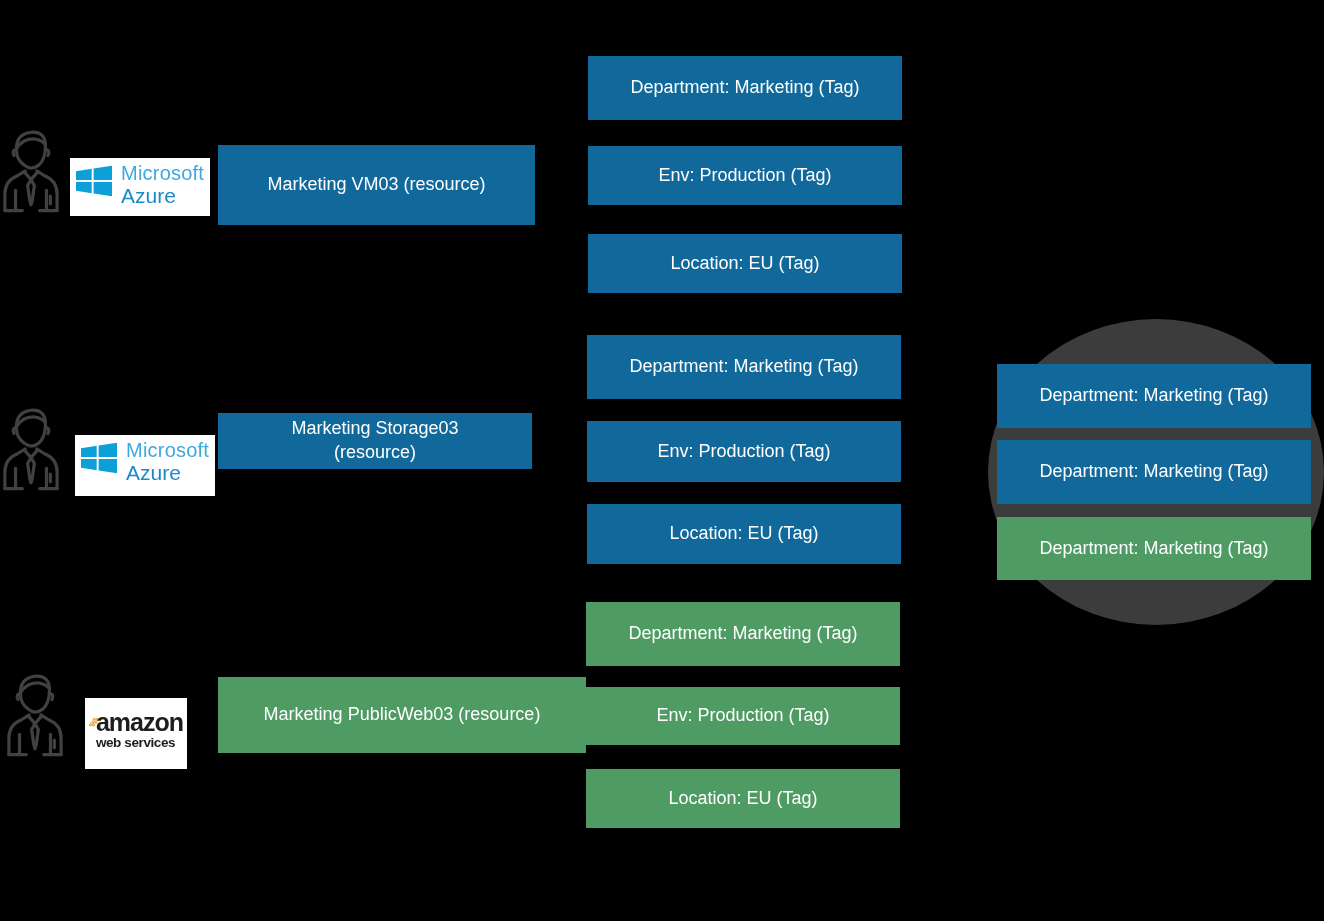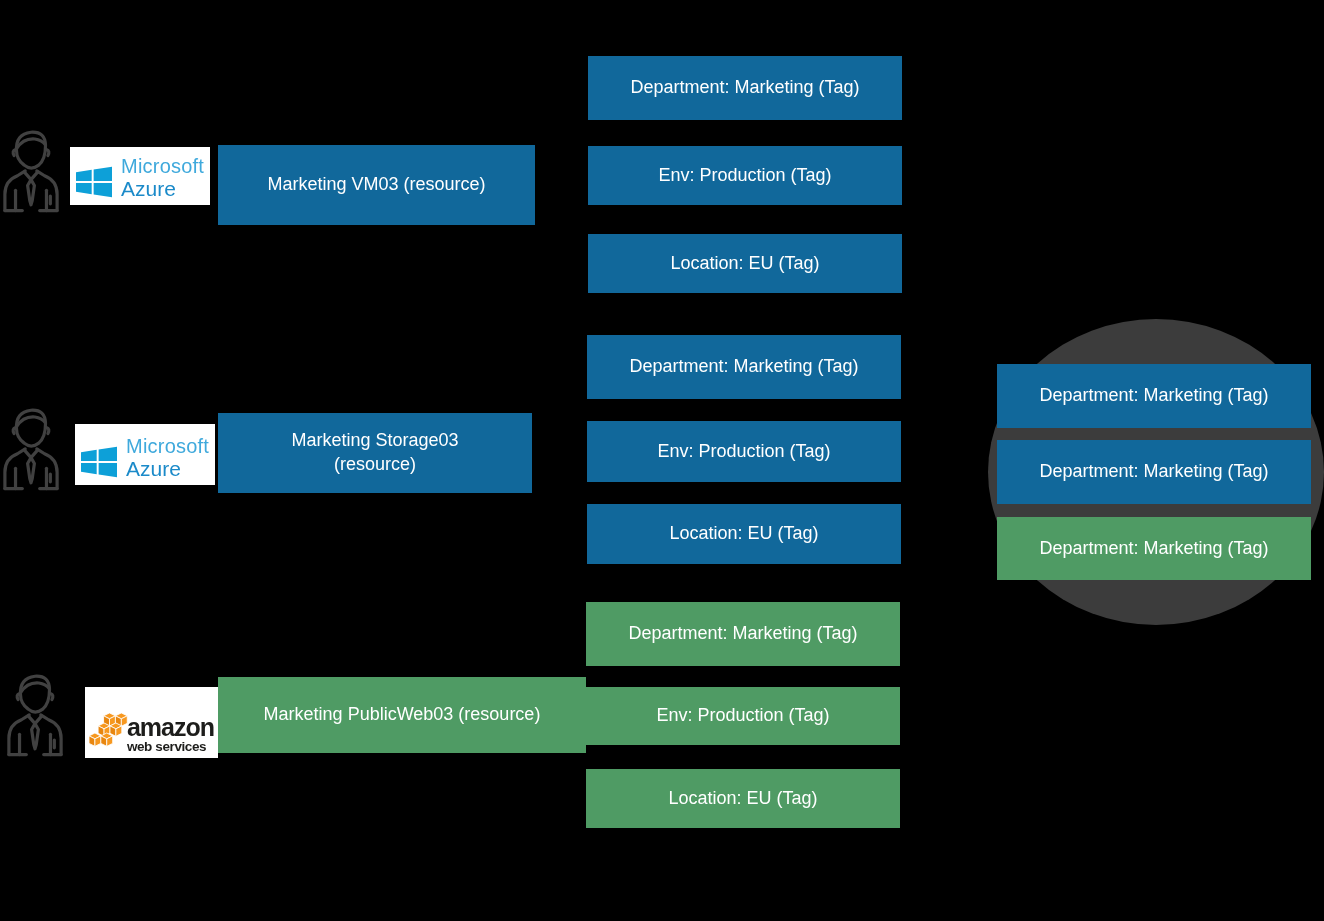--- a/index.html
+++ b/index.html
@@ -22,23 +22,24 @@
     line-height: 1.32;
     padding: 0 42px;
     box-sizing: border-box;
   }
   .azure-fill { background: var(--azure-blue, #11689b); }
   .aws-fill   { background: var(--aws-green, #4f9b64); }
   .logo {
     position: absolute;
     background: #fff;
     display: flex;
-    align-items: flex-end;
+    align-items: flex-start;
     justify-content: center;
     box-sizing: border-box;
+    margin-top: 11px;
   }
   .azure-logo { gap: 9px; padding: 4px 6px; }
   .azure-words { display: flex; flex-direction: column; align-items: flex-start; }
   .azure-words .brand {
     color: var(--ms-brand-blue, #3fa9dc);
     font-size: 20px; font-weight: 400; line-height: 1.12; letter-spacing: 0.2px;
   }
   .azure-words .product {
     color: var(--azure-text-blue, #1b8ac9);
     font-size: 21px; font-weight: 400; line-height: 1.12;
@@ -129,33 +130,33 @@
   <div class="logo azure-logo" style="left:75px; top:424px; width:140px; height:61px;">
     <svg width="42" height="38" viewBox="0 0 46 42">
         <use href="#win-flag"></use>
       </svg>
     <div class="azure-words">
       <span class="brand">Microsoft</span>
       <span class="product">Azure</span>
     </div>
   </div>
 
-  <div class="box azure-fill" style="left:218px; top:413px; width:314px; height:80px;">Marketing Storage03 (resource)</div>
+  <div class="box azure-fill" style="left:218px; top:413px; width:314px; height:56px;">Marketing Storage03 (resource)</div>
 
   <div class="box azure-fill" style="left:587px; top:335px; width:314px; height:64px;">Department: Marketing (Tag)</div>
   <div class="box azure-fill" style="left:587px; top:421px; width:314px; height:61px;">Env: Production (Tag)</div>
   <div class="box azure-fill" style="left:587px; top:504px; width:314px; height:60px;">Location: EU (Tag)</div>
 
   <div class="person" style="left:6px; top:667px;">
     <svg width="58" height="92" viewBox="0 0 60 92">
         <use href="#person-shape"></use>
       </svg>
   </div>
 
-  <div class="logo aws-logo" style="left:85px; top:687px; width:133px; height:71px;">
+  <div class="logo aws-logo" style="left:85px; top:687px; width:102px; height:71px;">
     <svg width="46" height="44" viewBox="0 0 46 44">
       <use href="#aws-cube" x="16" y="0"></use>
       <use href="#aws-cube" x="29" y="0"></use>
       <use href="#aws-cube" x="10" y="11"></use>
       <use href="#aws-cube" x="23" y="11"></use>
       <use href="#aws-cube" x="0" y="22"></use>
       <use href="#aws-cube" x="13" y="22"></use>
     </svg>
     <div class="aws-words">
       <span class="brand">amazon</span>

